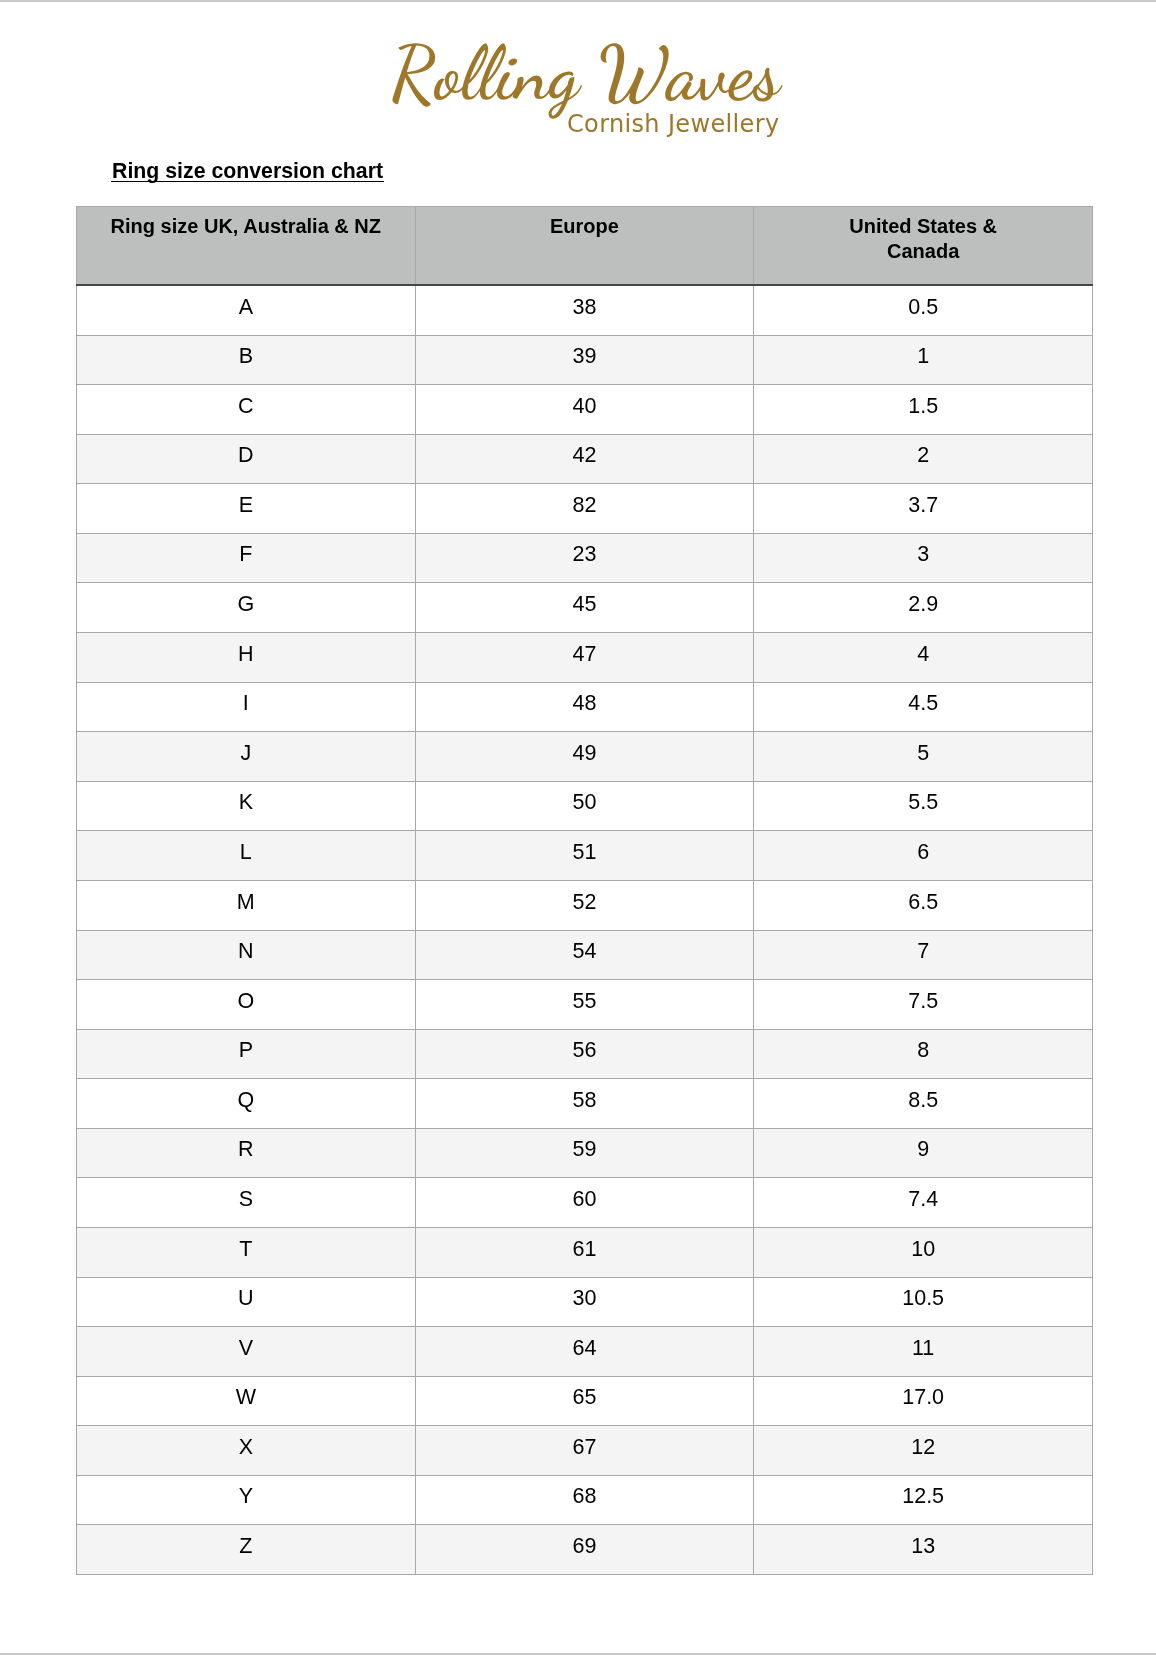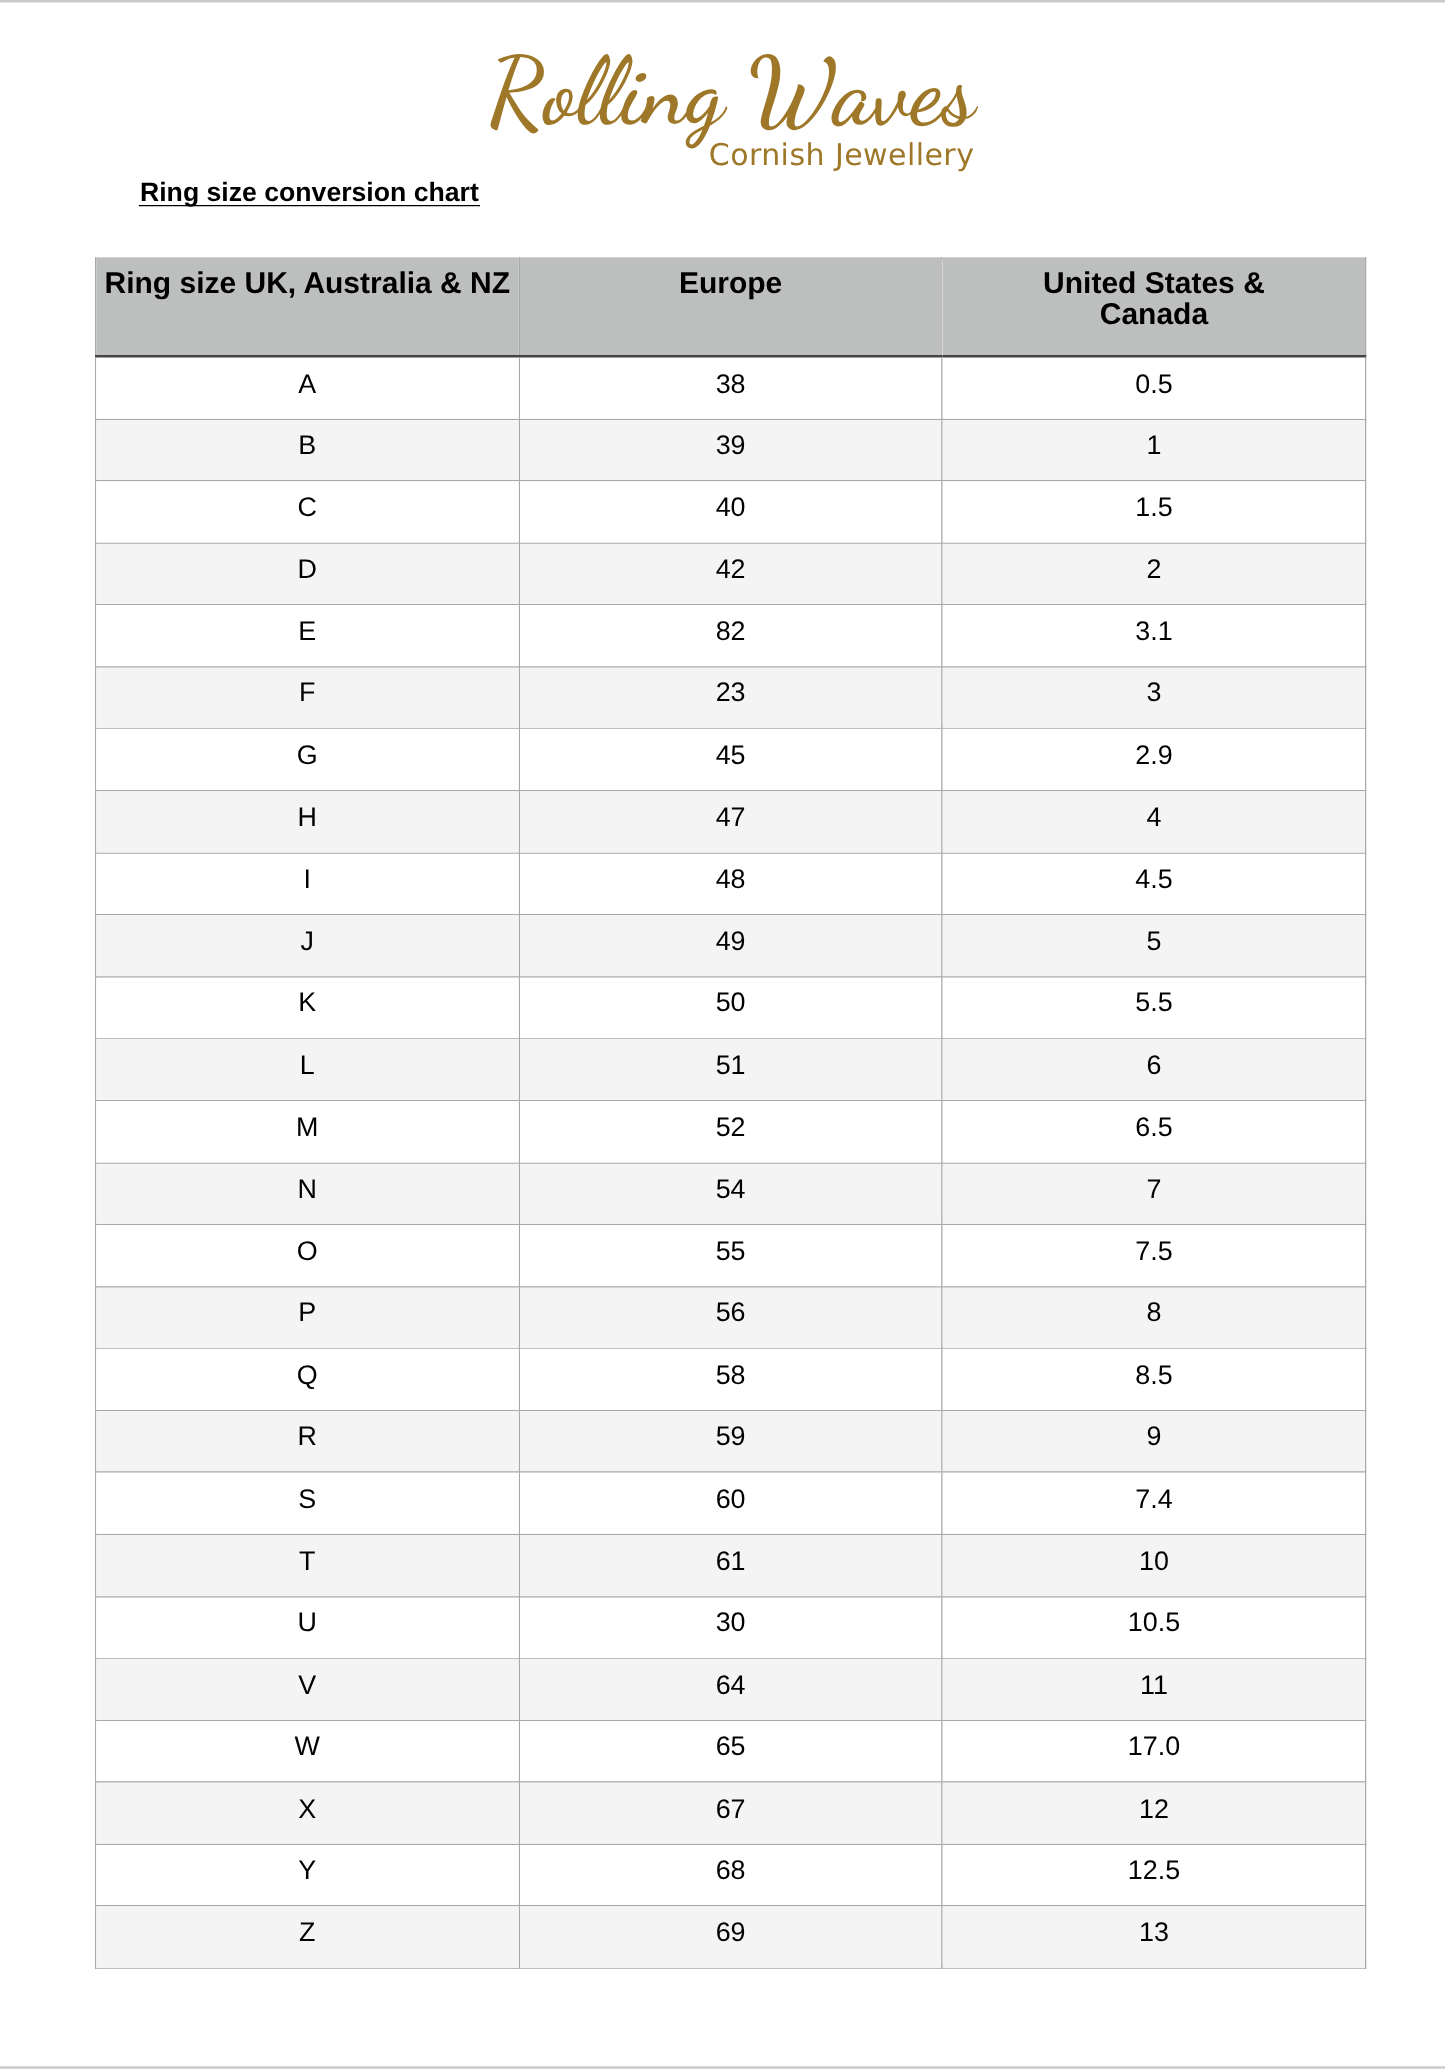--- a/index.html
+++ b/index.html
@@ -1,27 +1,27 @@
 <!DOCTYPE html>
 <html style="--header-bg: #bdbfbe; --row-odd: #ffffff; --row-even: #f4f4f4; --cell-border: #a8a8a8; --header-rule: #454545; --cell-text: #000000; --page-rule: #c9cace;"><head>
 <meta charset="utf-8">
 <title>Ring size conversion chart</title>
 <style>
 html,body{margin:0;padding:0;background:#ffffff;}
 body{width:1156px;height:1657px;font-family:"Liberation Sans",sans-serif;-webkit-font-smoothing:antialiased;}
 .page{position:relative;width:1156px;height:1657px;overflow:hidden;background:#fff;}
 .logo{position:absolute;left:0;top:0;width:1148px;height:160px;}
 .logo svg{display:block;}
-.title{position:absolute;left:112px;top:144px;font-size:21.3px;font-weight:bold;color:#000;letter-spacing:0px;line-height:1;}
+.title{position:absolute;left:112px;top:161px;font-size:21.3px;font-weight:bold;color:#000;letter-spacing:0px;line-height:1;}
 .title span{position:relative;display:inline-block;}
 .title span::after{content:"";position:absolute;left:-1px;right:-1px;top:20.2px;height:1.3px;background:#000;}
 table.chart{position:absolute;left:76px;top:206px;width:1017px;border-collapse:collapse;table-layout:fixed;}
 table.chart th,table.chart td{border:1px solid var(--cell-border,#a8a8a8);text-align:center;color:var(--cell-text,#000);}
 table.chart thead tr{height:77px;}
-table.chart thead th{background:var(--header-bg,#bdbfbe);font-size:24px;font-weight:bold;border-bottom:2px solid var(--header-rule,#454545);padding:0;line-height:25.4px;vertical-align:top;white-space:pre-line;position:relative;height:77px;}
+table.chart thead th{background:var(--header-bg,#bdbfbe);font-size:20px;font-weight:bold;border-bottom:2px solid var(--header-rule,#454545);padding:0;line-height:25.4px;vertical-align:top;white-space:pre-line;position:relative;height:77px;}
 table.chart thead th>span{position:absolute;left:6px;right:6px;top:7px;display:block;}
 table.chart tbody td{height:48.59px;font-size:21.5px;font-weight:normal;padding:0;vertical-align:top;position:relative;line-height:1;}
 table.chart tbody td>span{position:absolute;left:0;right:0;top:10.6px;display:block;}
 table.chart tbody tr:nth-child(even) td{background:var(--row-even,#f4f4f4);}
 table.chart tbody tr:nth-child(odd) td{background:var(--row-odd,#ffffff);}
 .footline{position:absolute;left:0;top:1653px;width:1156px;height:2px;background:var(--page-rule,#c9cace);}
 .topline{position:absolute;left:0;top:0;width:1156px;height:2px;background:var(--page-rule,#c9cace);}
 </style>
 </head>
 <body>
@@ -92,21 +92,21 @@
           </td>
         </tr>
         <tr>
           <td>
             <span>E</span>
           </td>
           <td>
             <span>82</span>
           </td>
           <td>
-            <span>3.1</span>
+            <span>3.7</span>
           </td>
         </tr>
         <tr>
           <td>
             <span>F</span>
           </td>
           <td>
             <span>23</span>
           </td>
           <td>

